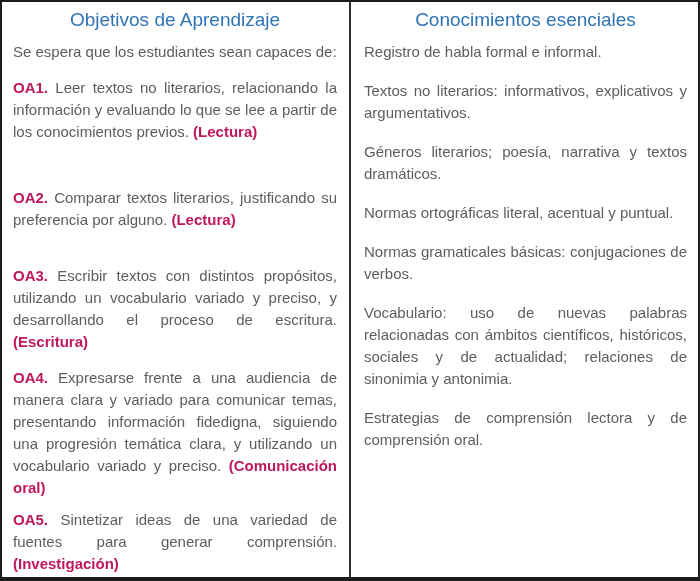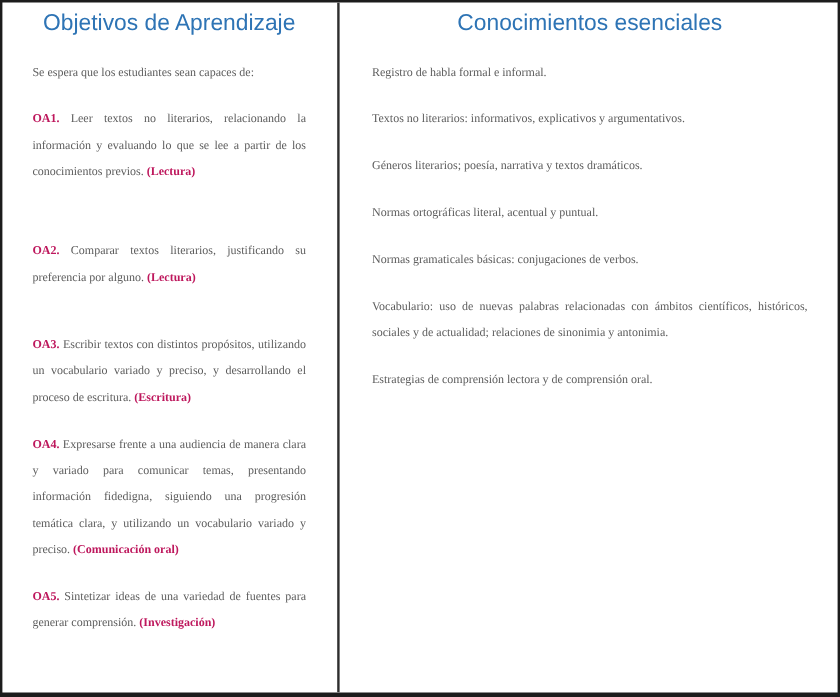--- a/index.html
+++ b/index.html
@@ -16,44 +16,43 @@
     border: 2px solid #1c1c1c;
     border-bottom-width: 4px;
     display: flex;
     overflow: hidden;
   }
   .col {
     box-sizing: border-box;
     overflow: hidden;
   }
   .col-left {
-    width: 281px;
+    width: 349px;
     border-right: 2px solid #2e2e2e;
     padding: 3px 9px 0 8px;
   }
   .col-right {
     flex: 1;
     padding: 3px 8px 0 10px;
   }
   .col-header {
     font-size: 19px;
     line-height: 26px;
     color: #2E74B5;
     text-align: center;
     font-weight: 400;
     margin: 2px 0 8px 0;
     white-space: nowrap;
   }
   p.para {
-    font-size: 10px;
+    font-size: 15px;
     line-height: 22px;
     color: #5d5d5d;
     text-align: justify;
-    margin: 17px;
-    font-family: Liberation Serif, serif;
+    margin: 3px;
   }
   p.para .b {
     font-weight: 700;
     color: #be185d;
   }
   
   .mb-intro { margin-bottom: 14px !important; }
   .mb-oa1   { margin-bottom: 44px !important; }
   .mb-oa2   { margin-bottom: 34px !important; }
   .mb-oa3   { margin-bottom: 14px !important; }

